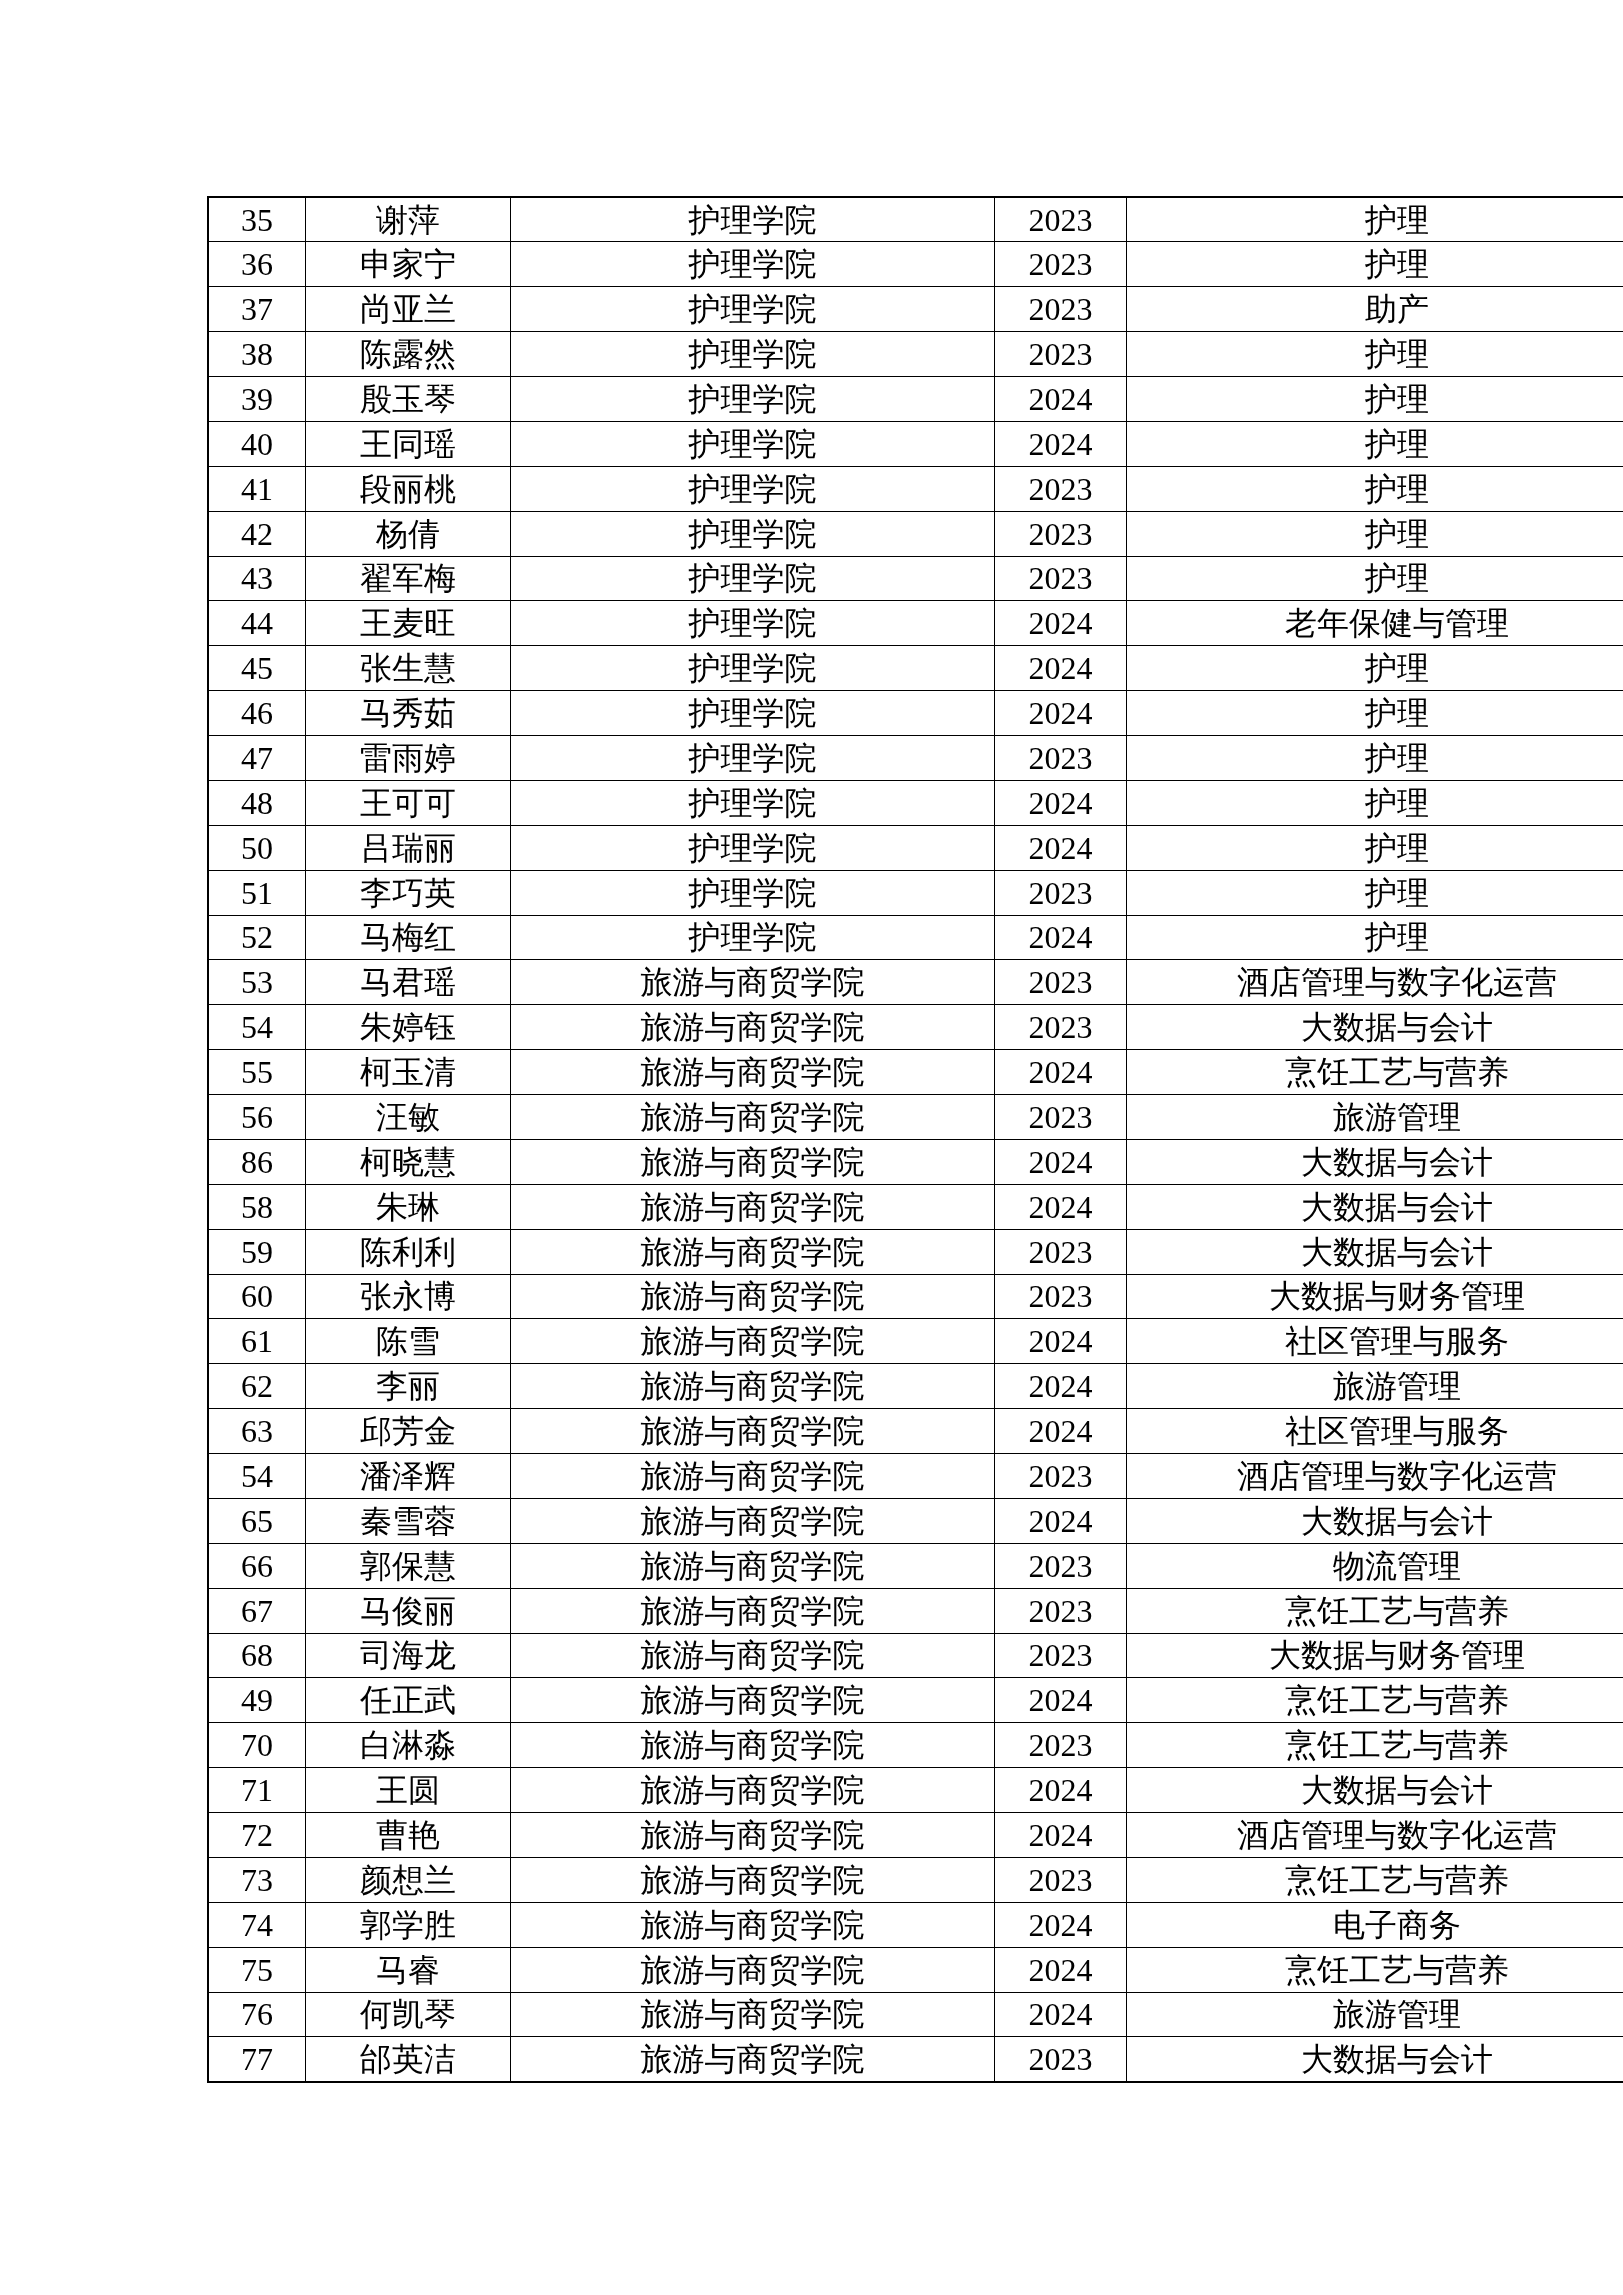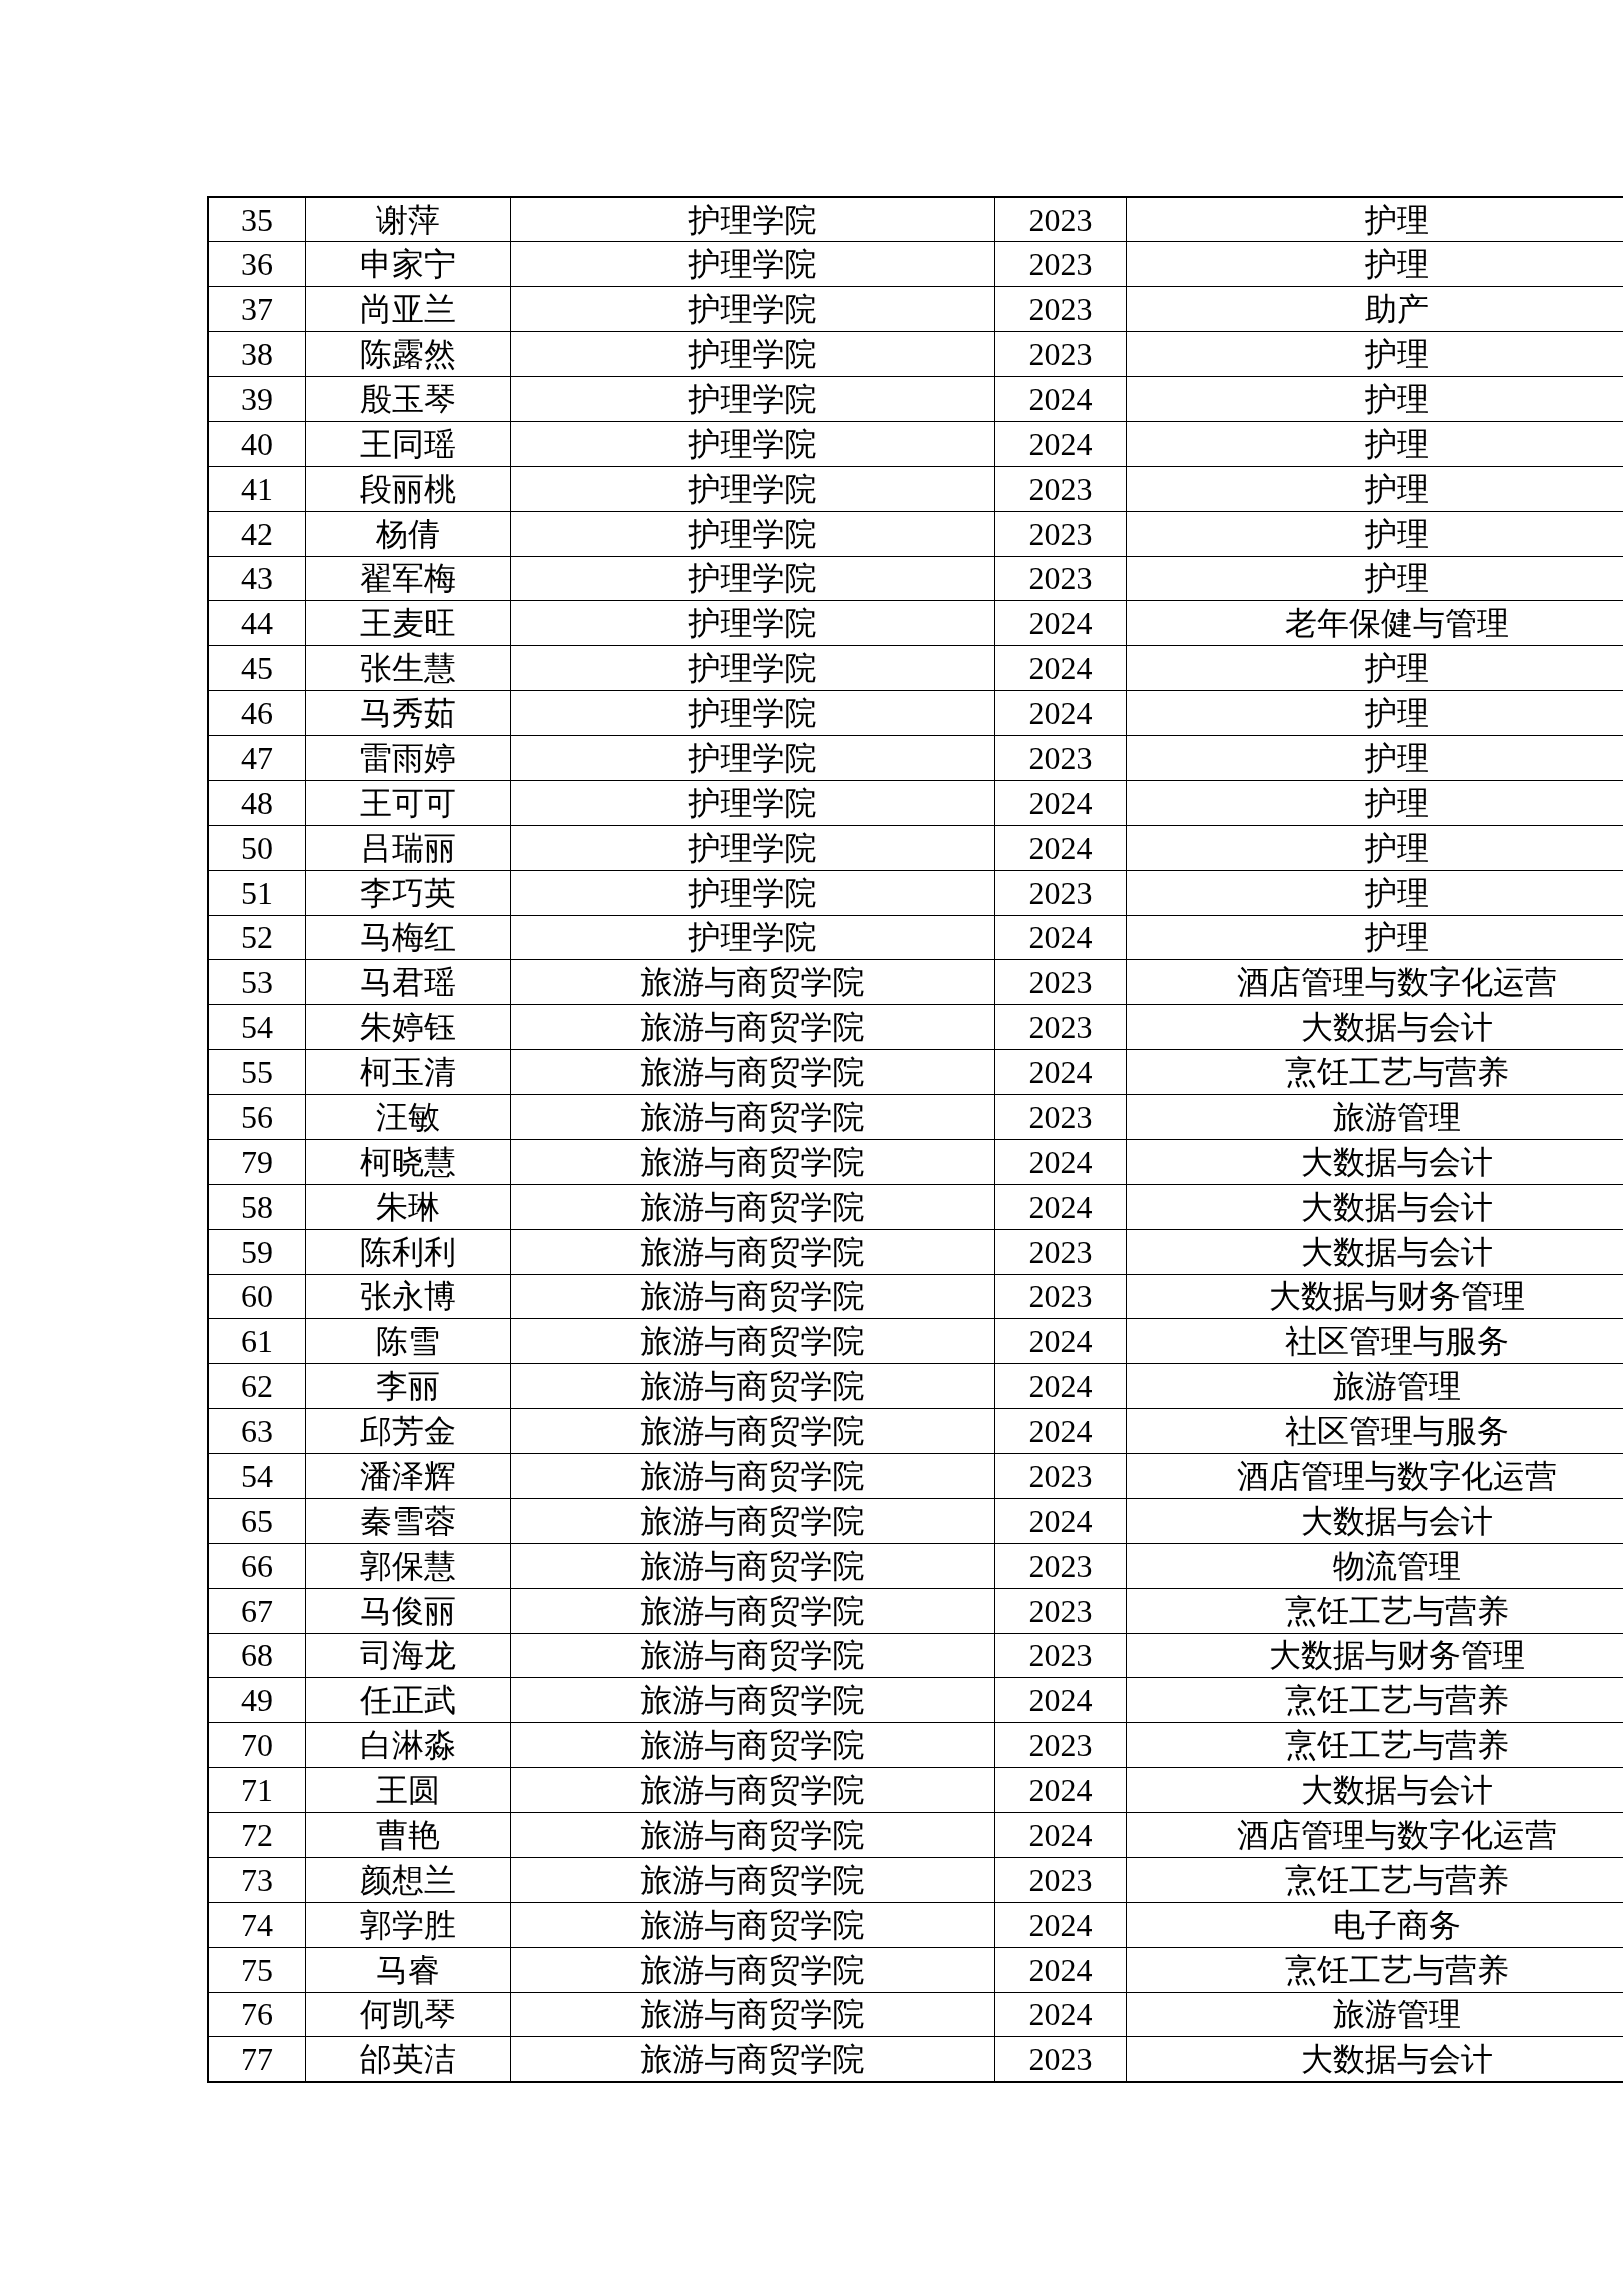--- a/index.html
+++ b/index.html
@@ -223,21 +223,21 @@
 
   <tr>
     <td>56</td>
     <td>汪敏</td>
     <td>旅游与商贸学院</td>
     <td>2023</td>
     <td>旅游管理</td>
   </tr>
 
   <tr>
-    <td>79</td>
+    <td>86</td>
     <td>柯晓慧</td>
     <td>旅游与商贸学院</td>
     <td>2024</td>
     <td>大数据与会计</td>
   </tr>
 
   <tr>
     <td>58</td>
     <td>朱琳</td>
     <td>旅游与商贸学院</td>

